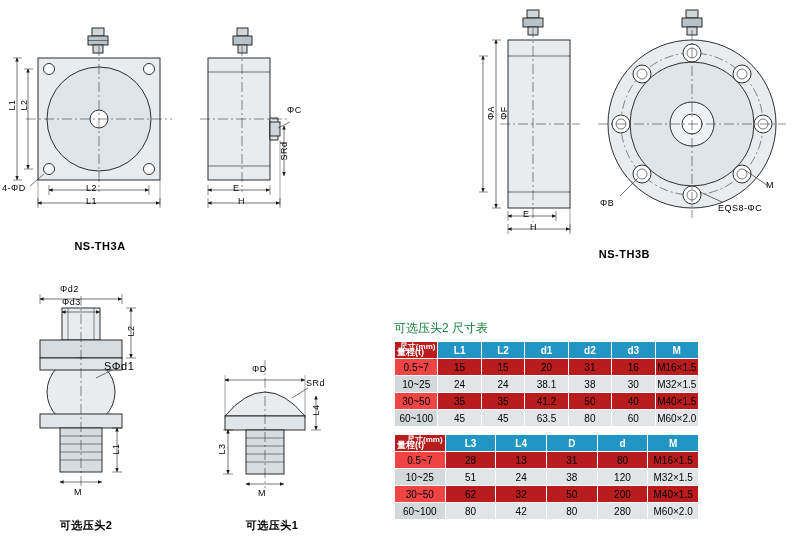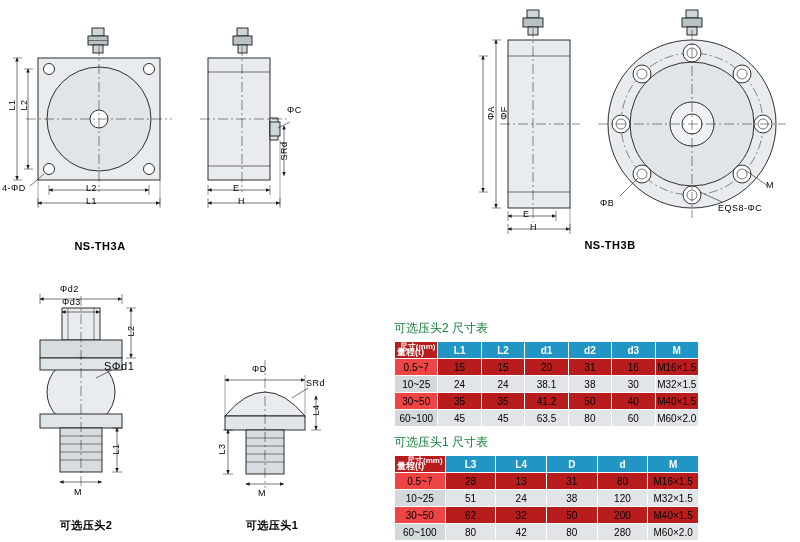--- a/index.html
+++ b/index.html
@@ -271,21 +271,21 @@
 <div class="cap" style="left:274px;top:146px;font-size:9px;font-weight:normal;transform:rotate(-90deg);">SRd</div>
 <div class="cap" style="left:60px;top:240px;width:80px;">NS-TH3A</div>
 
 <div class="cap" style="left:484px;top:108px;font-size:9px;font-weight:normal;transform:rotate(-90deg);">ΦA</div>
 <div class="cap" style="left:497px;top:108px;font-size:9px;font-weight:normal;transform:rotate(-90deg);">ΦF</div>
 <div class="cap" style="left:523px;top:209px;font-size:9px;font-weight:normal;">E</div>
 <div class="cap" style="left:530px;top:222px;font-size:9px;font-weight:normal;">H</div>
 <div class="cap" style="left:600px;top:198px;font-size:9px;font-weight:normal;">ΦB</div>
 <div class="cap" style="left:766px;top:180px;font-size:9px;font-weight:normal;">M</div>
 <div class="cap" style="left:718px;top:203px;font-size:9px;font-weight:normal;">EQS8-ΦC</div>
-<div class="cap" style="left:570px;top:239px;width:80px;">NS-TH3B</div>
+<div class="cap" style="left:570px;top:248px;width:80px;text-align:right;">NS-TH3B</div>
 
 <div class="cap" style="left:60px;top:284px;font-size:9px;font-weight:normal;">Φd2</div>
 <div class="cap" style="left:62px;top:297px;font-size:9px;font-weight:normal;">Φd3</div>
 <div class="cap" style="left:125px;top:326px;font-size:9px;font-weight:normal;transform:rotate(-90deg);">L2</div>
 <div class="cap" style="left:110px;top:444px;font-size:9px;font-weight:normal;transform:rotate(-90deg);">L1</div>
 <div class="cap" style="left:104px;top:360px;font-size:11px;font-weight:normal;text-align:right;">SΦd1</div>
 <div class="cap" style="left:74px;top:487px;font-size:9px;font-weight:normal;">M</div>
 <div class="cap" style="left:46px;top:518px;width:80px;">可选压头2</div>
 
 <div class="cap" style="left:252px;top:364px;font-size:9px;font-weight:normal;">ΦD</div>
@@ -349,21 +349,20 @@
         <td>63.5</td>
         <td>80</td>
         <td>60</td>
         <td>M60×2.0</td>
       </tr>
     </tbody>
   </table>
 </div>
 
 <div class="tbl-wrap" style="left:394px;top:434px;">
-  <div class="tbl-title">可选压头1 尺寸表</div>
   <table>
     <thead>
       <tr>
         <th class="corner">
           <div class="corner-inner">
             <span class="corner-a">尺寸(mm)</span>
             <span class="corner-b">量程(t)</span>
           </div>
         </th>
         <th>L3</th>

